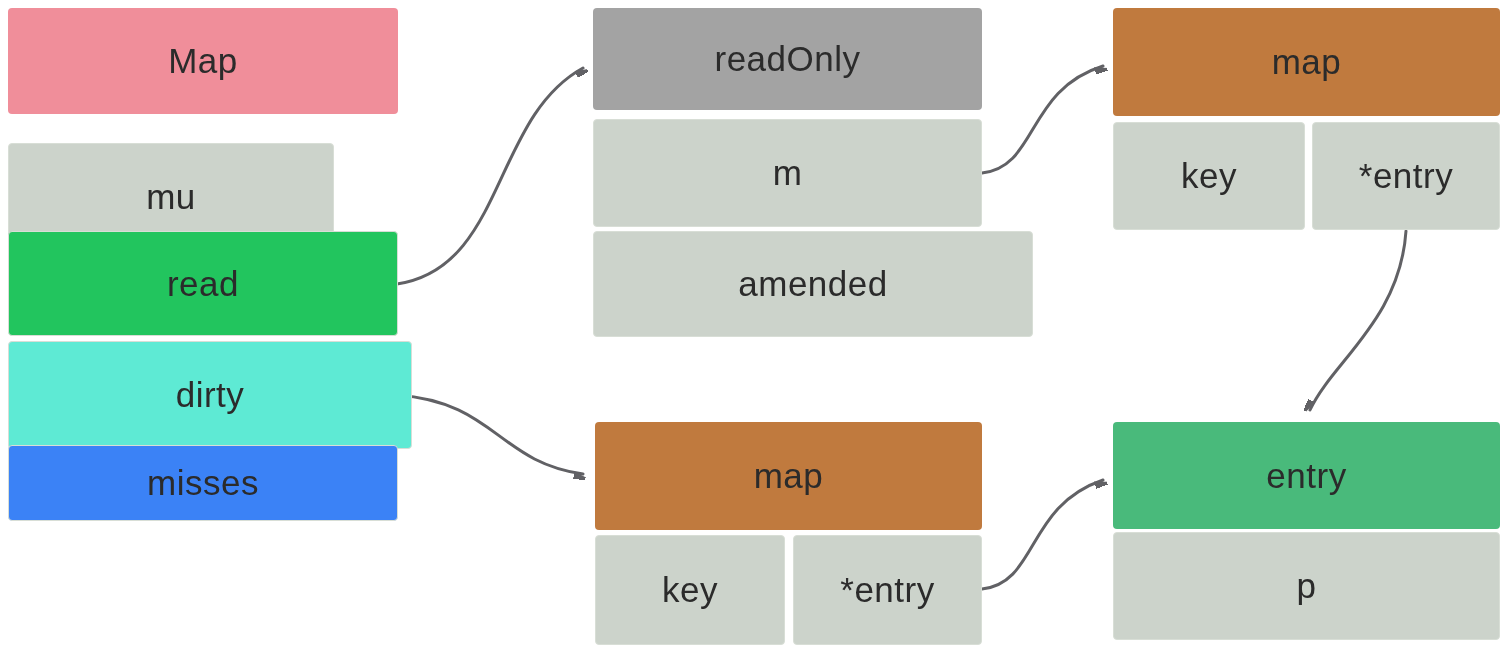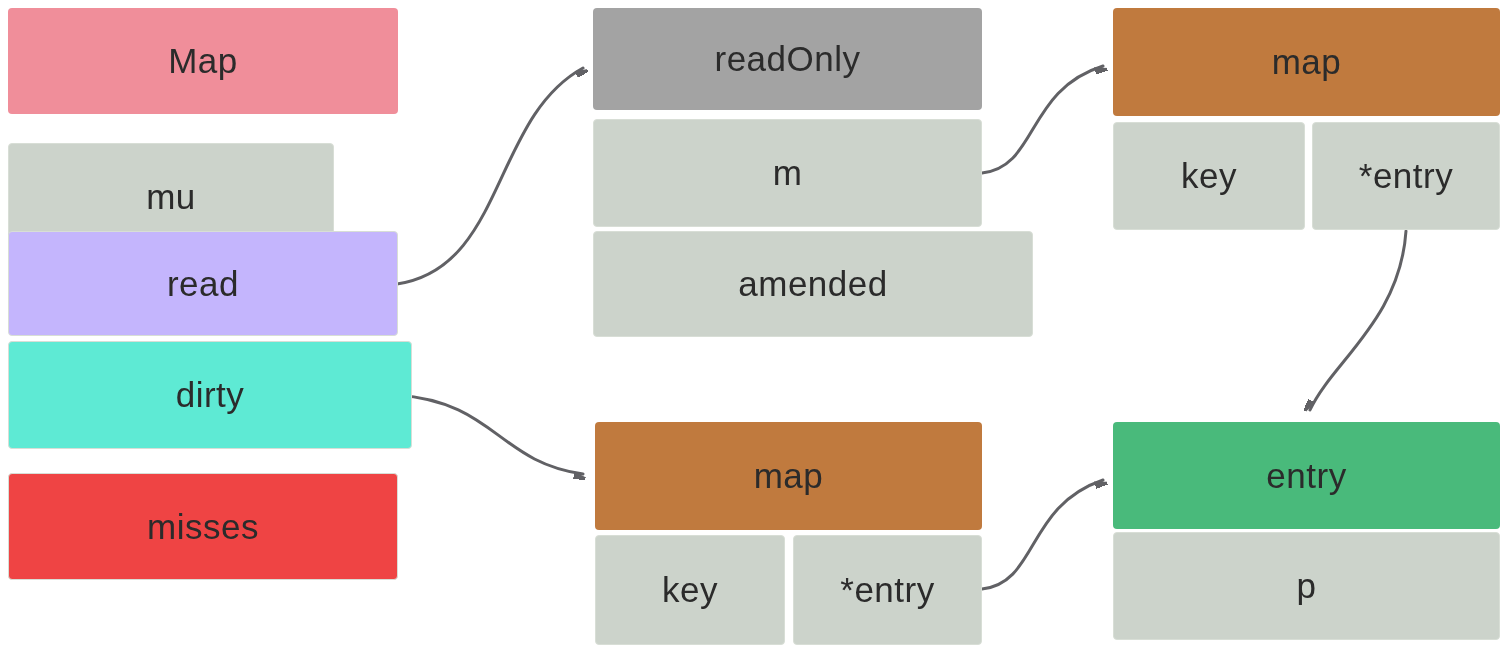--- a/index.html
+++ b/index.html
@@ -64,23 +64,23 @@
       <path d="M 397 395 C 495 402, 498 462, 583 474" marker-end="url(#ah)"></path>
       <path d="M 982 173 C 1038 167, 1026 90, 1103 66" marker-end="url(#ah)"></path>
       <path d="M 1406 231 C 1400 320, 1332 362, 1310 410" marker-end="url(#ah)"></path>
       <path d="M 982 589 C 1038 583, 1026 506, 1103 480" marker-end="url(#ah)"></path>
     </g>
   </svg>
 
   <div>
     <div class="hdr" style="left: 8px; top: 8px; width: 390px; height: 106px; background-color: rgb(240, 142, 154);">Map</div>
     <div class="cell" style="left: 8px; top: 119px; width: 326px; height: 108px; background-color: rgb(204, 211, 203); margin-top: 24px;">mu</div>
-    <div class="cell" style="left: 8px; top: 231px; width: 390px; height: 105px; background-color: #c4b5fd;">read</div>
+    <div class="cell" style="left: 8px; top: 231px; width: 390px; height: 105px; background-color: #22c55e;">read</div>
     <div class="cell" style="left: 8px; top: 341px; width: 404px; height: 108px; background-color: #5eead4;">dirty</div>
-    <div class="cell" style="left: 8px; top: 473px; width: 390px; height: 107px; background-color: #ef4444;">misses</div>
+    <div class="cell" style="left: 8px; top: 445px; width: 390px; height: 76px; background-color: #3b82f6;">misses</div>
   </div>
 
   <div>
     <div class="hdr" style="left: 593px; top: 8px; width: 389px; height: 102px; background-color: #a3a3a3;">readOnly</div>
     <div class="cell" style="left: 593px; top: 119px; width: 389px; height: 108px; background-color: rgb(204, 211, 203);">m</div>
     <div class="cell" style="left: 593px; top: 231px; width: 440px; height: 106px; background-color: rgb(204, 211, 203);">amended</div>
   </div>
 
   <div>
     <div class="hdr" style="left: 1113px; top: 8px; width: 387px; height: 108px; background-color: rgb(192, 122, 62);">map</div>

